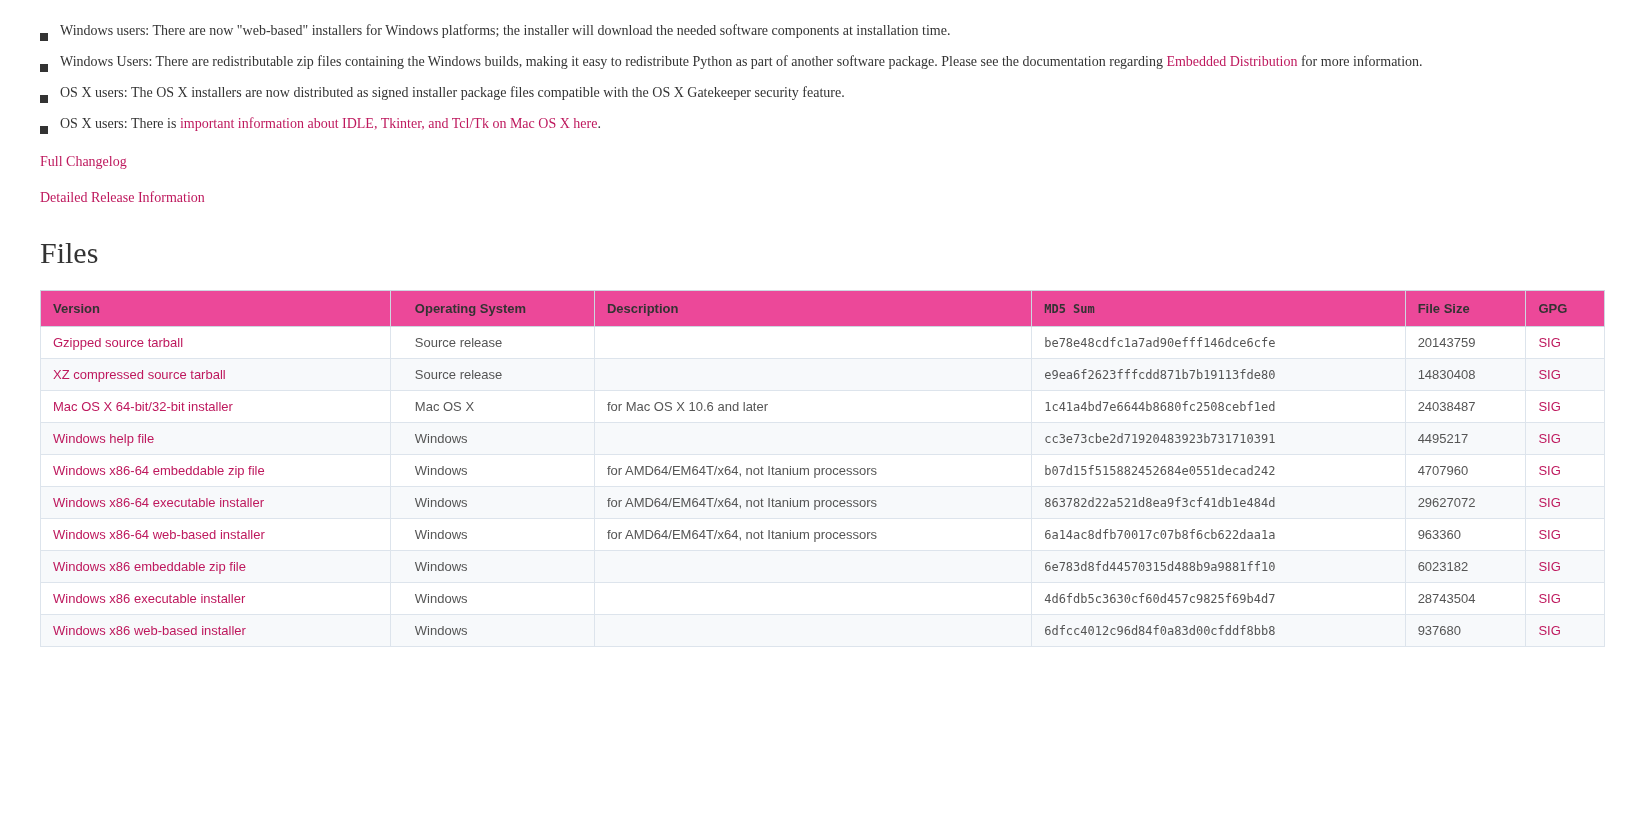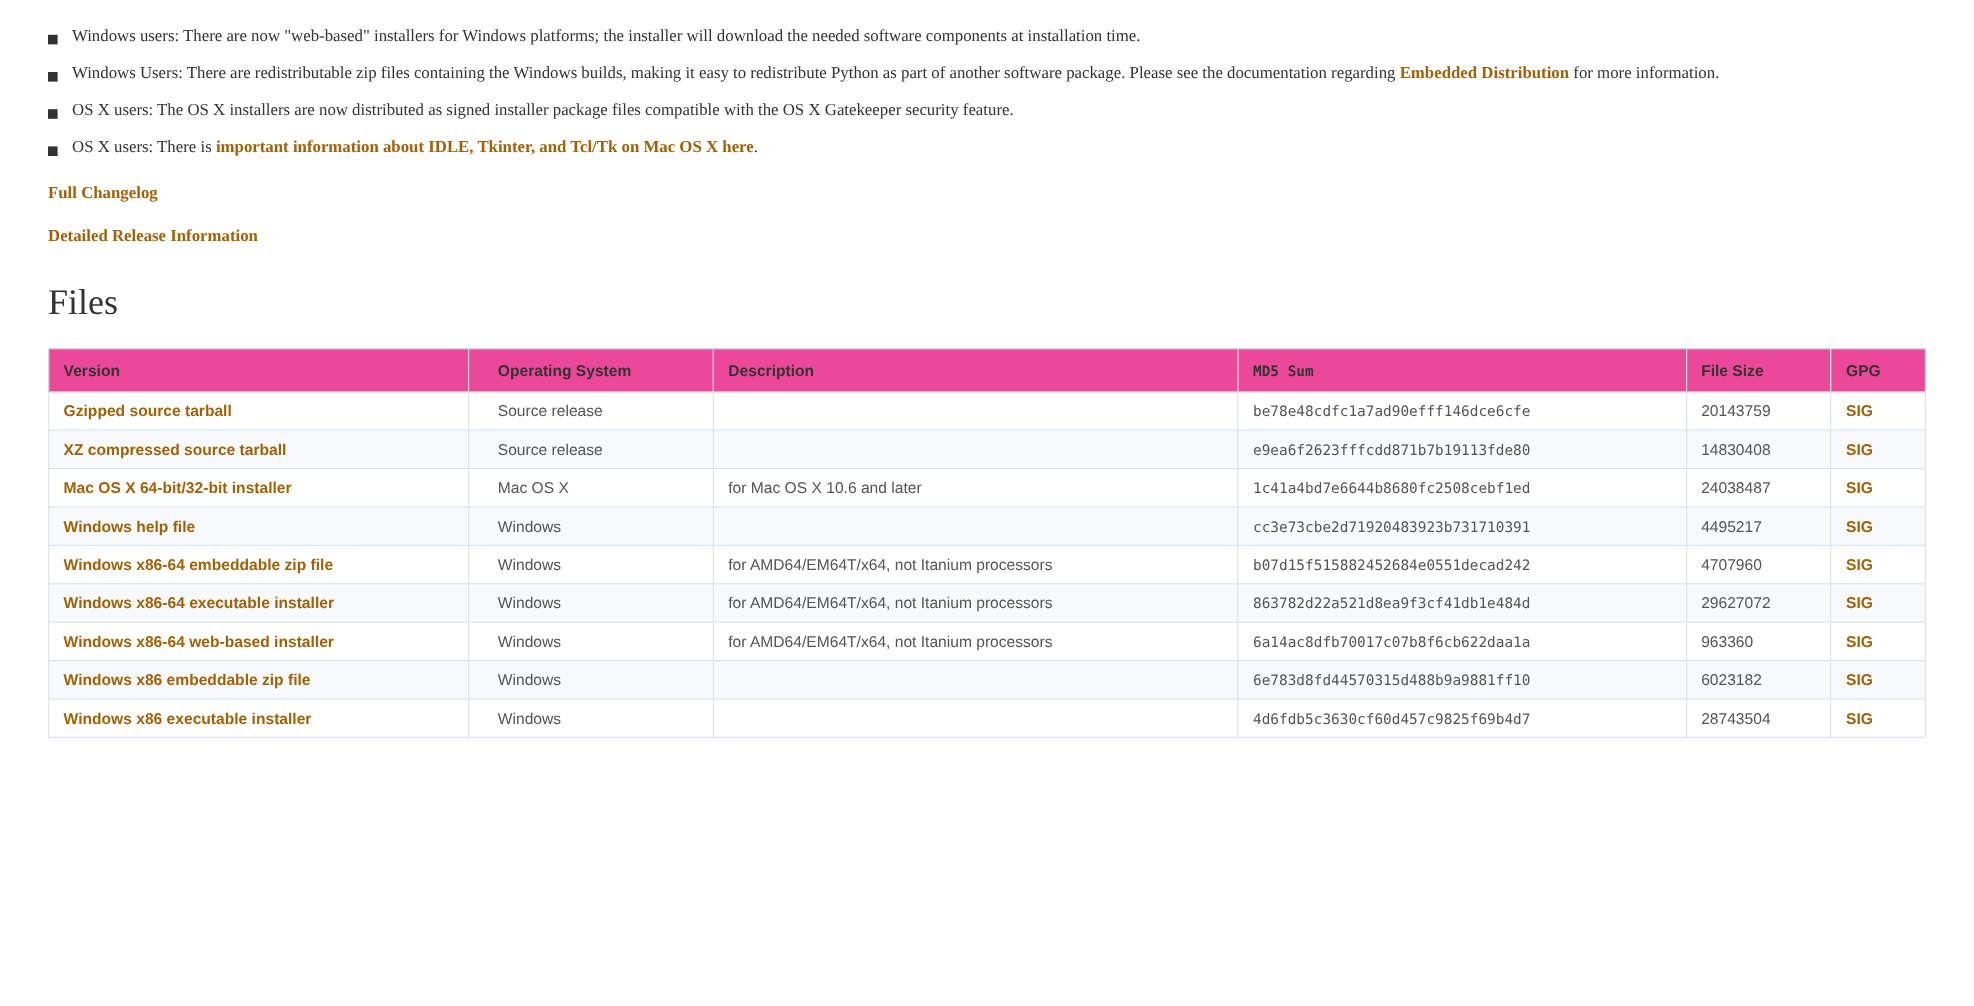--- a/index.html
+++ b/index.html
@@ -16,39 +16,38 @@
       padding: 20px 40px;
     }
 
     .bullet-list {
       list-style: none;
       margin-bottom: 20px;
     }
 
     .bullet-list li {
       display: flex;
-      align-items: center;
+      align-items: flex-end;
       margin-bottom: 10px;
       line-height: 1.5;
     }
 
     .bullet-icon {
       display: inline-block;
       width: 8px;
       height: 8px;
       background: #333;
       margin-top: 5px;
       margin-right: 12px;
       flex-shrink: 0;
     }
 
     .link {
-      color: #a16207;
+      color: #be185d;
       text-decoration: none;
-      font-weight: bold;
     }
 
     .full-changelog-link {
       margin-bottom: 20px;
     }
 
     .detailed-release-link {
       margin-bottom: 30px;
     }
 
@@ -236,15 +235,23 @@
           <td class="gpg-col"><a class="link" href="#">SIG</a></td>
         </tr>
         <tr>
           <td class="version-col"><a class="link" href="#">Windows x86 executable installer</a></td>
           <td class="os-col">Windows</td>
           <td class="desc-col"></td>
           <td class="md5-col">4d6fdb5c3630cf60d457c9825f69b4d7</td>
           <td class="size-col">28743504</td>
           <td class="gpg-col"><a class="link" href="#">SIG</a></td>
         </tr>
+        <tr>
+          <td class="version-col"><a class="link" href="#">Windows x86 web-based installer</a></td>
+          <td class="os-col">Windows</td>
+          <td class="desc-col"></td>
+          <td class="md5-col">6dfcc4012c96d84f0a83d00cfddf8bb8</td>
+          <td class="size-col">937680</td>
+          <td class="gpg-col"><a class="link" href="#">SIG</a></td>
+        </tr>
       </tbody>
   </table>
 </div>
 
 </body></html>

